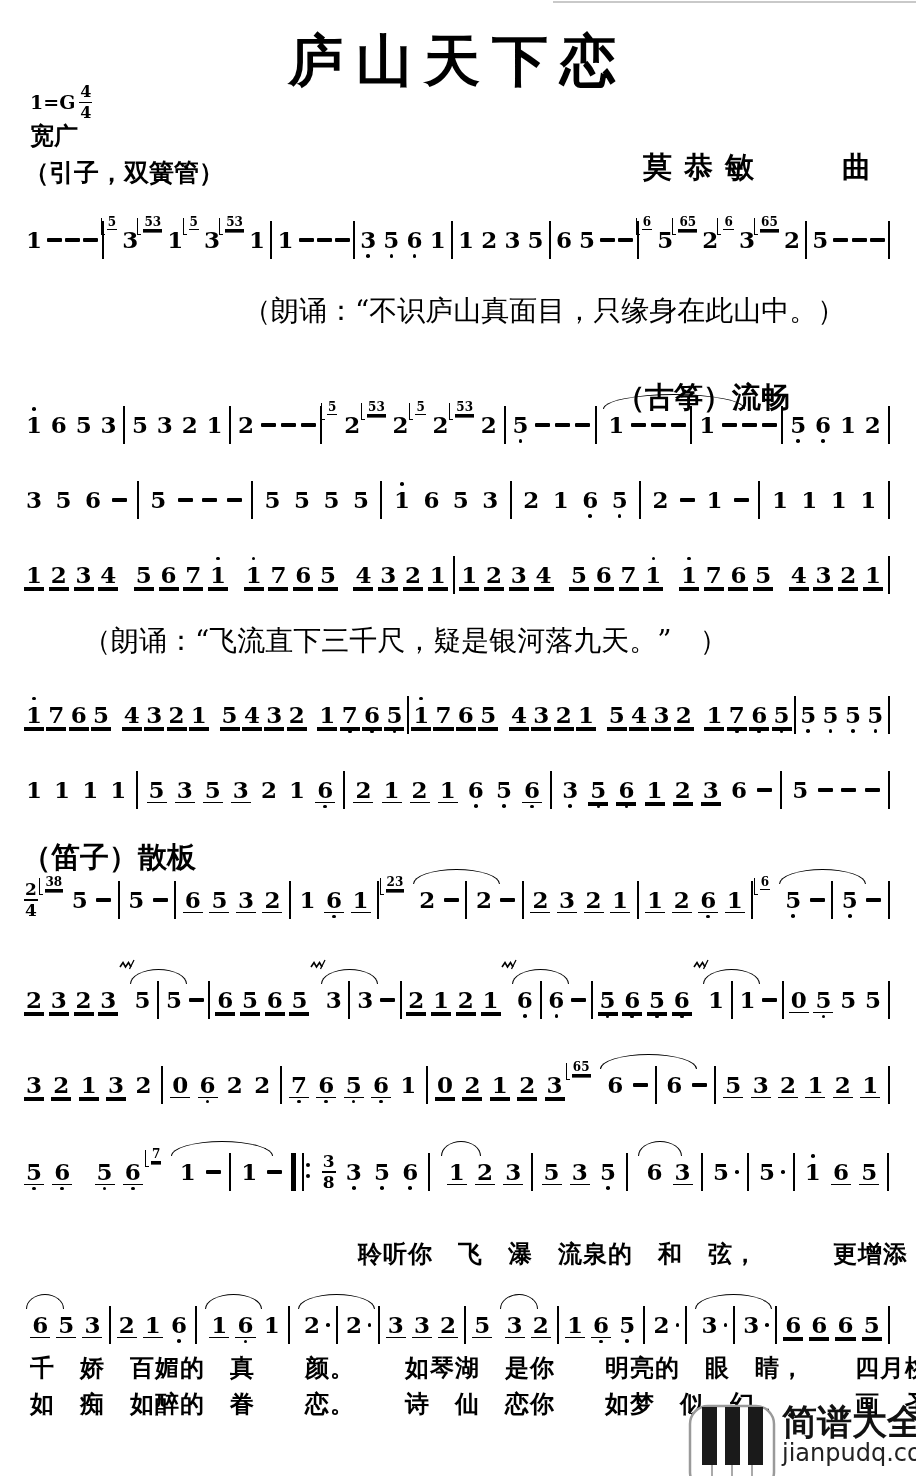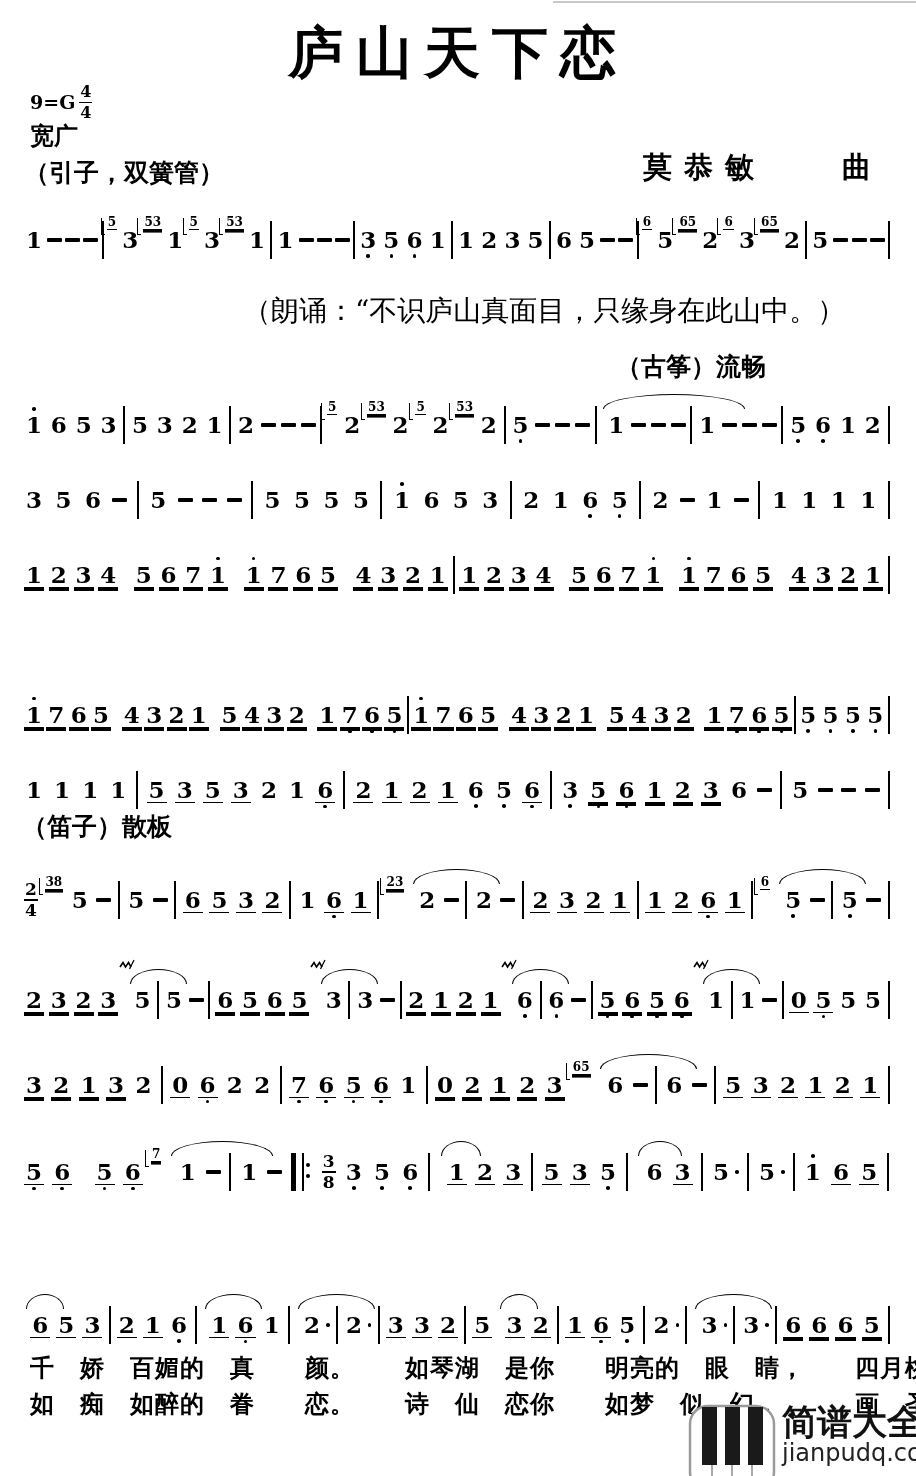--- a/index.html
+++ b/index.html
@@ -1,34 +1,34 @@
 <!DOCTYPE html>
 <html><head>
 <meta charset="utf-8">
 <style>
   html,body{margin:0;padding:0;background:#e8e8e8;}
   .sheet{position:relative;width:916px;height:1476px;background:#fff;margin:0 auto;overflow:hidden;
          color:#000;font-family:"DejaVu Serif","Liberation Serif",serif;}
   .scanline{position:absolute;top:1px;left:553px;width:363px;height:2px;background:#c9c9c9;}
 
-  .title{position:absolute;top:16px;left:0;right:0;text-align:center;margin:0;
+  .title{position:absolute;top:16px;left:0;right:0;text-align:center;margin:8px;
          font-size:56px;font-weight:bold;letter-spacing:12px;font-family:"DejaVu Serif","Liberation Serif",serif;}
   .keysig{position:absolute;left:30px;top:84px;font-size:19px;font-weight:bold;display:flex;align-items:center;gap:4px;}
   .frac{display:inline-flex;flex-direction:column;align-items:center;line-height:1;}
   .frac i{font-style:normal;font-size:16px;font-weight:bold;}
   .frac b{width:13px;height:1.6px;background:#000;margin:1.5px 0;}
   .tempo{position:absolute;left:30px;top:120px;font-size:24px;font-weight:bold;}
   .intro{position:absolute;left:24px;top:156px;font-size:25px;font-weight:bold;}
   .credit{position:absolute;left:643px;width:228px;display:flex;justify-content:space-between;
           font-size:29px;font-weight:bold;}
   .credit .nm{letter-spacing:12px;}
   .c1{top:101px}.c2{top:148px}
   .recite{position:absolute;font-size:28px;font-weight:normal;white-space:nowrap;}
   .r1{left:243px;top:292px}.r2{left:83px;top:622px}
-  .inslabel{position:absolute;font-size:25px;font-weight:bold;white-space:nowrap;}
+  .inslabel{position:absolute;font-size:29px;font-weight:bold;white-space:nowrap;margin-top:28px;}
   .gz{left:616px;top:350px}.dz{left:22px;top:810px}
 
   
   .mline{position:absolute;left:24px;width:866px;height:46px;display:flex;align-items:center;
          justify-content:space-between;}
   .ml1{top:217px}.ml2{top:402px}.ml3{top:477px}.ml4{top:552px}.ml5{top:692px}
   .ml6{top:767px}.ml7{top:877px}.ml8{top:977px}.ml9{top:1062px}.ml10{top:1149px}.ml11{top:1302px}
 
   .nt{display:inline-flex;flex-direction:column;align-items:center;}
   .oct{height:6px;min-width:4px;display:flex;align-items:center;justify-content:center;margin:1px 0;}
@@ -72,38 +72,39 @@
 </style>
 </head>
 <body>
 
 <div class="sheet">
   <div class="scanline"></div>
 
   <h1 class="title">庐山天下恋</h1>
 
   <div class="keysig">
-    <span>9=G</span>
+    <span>1=G</span>
     <span class="frac">
       <i>4</i>
       <b></b>
       <i>4</i>
     </span>
   </div>
 
   <div class="tempo">宽广</div>
   <div class="intro">（引子，双簧管）</div>
 
   <div class="credit c2">
     <span class="nm">莫恭敏</span>
     <span>曲</span>
   </div>
 
   <div class="recite r1">（朗诵：“不识庐山真面目，只缘身在此山中。）</div>
   <div class="inslabel gz">（古筝）流畅</div>
+  <div class="recite r2">（朗诵：“飞流直下三千尺，疑是银河落九天。”　）</div>
   <div class="inslabel dz">（笛子）散板</div>
 
   <div class="mline ml1">
       <span class="nt">
         <span class="oct"></span>
         <span class="dgrow">
           <span class="dg">1</span>
         </span>
         <span class="oct"></span>
       </span>
@@ -2472,20 +2473,21 @@
       <span class="nt">
         <span class="oct"></span>
         <span class="dgrow">
           <span class="dg u2">5</span>
         </span>
         <span class="oct"></span>
       </span>
       <span class="bar"></span>
     </div>
 
+  <div class="lyr ly1b">聆听你　飞　瀑　流泉的　和　弦，　　　更增添</div>
   <div class="lyr ly2a">千　娇　百媚的　真　　颜。　　如琴湖　是你　　明亮的　眼　睛，　　四月桃花</div>
   <div class="lyr ly2b">如　痴　如醉的　眷　　恋。　　诗　仙　恋你　　如梦　似　幻，　　　画　圣</div>
 
   <div class="wm">
     <span>
       <svg width="88" height="88" viewBox="0 0 88 88">
         <rect x="2" y="2" width="84" height="84" rx="18" fill="#fff" stroke="#9a9a9a" stroke-width="2.5"></rect>
         <line x1="24" y1="58" x2="24" y2="84" stroke="#aaa" stroke-width="2"></line>
         <line x1="44" y1="58" x2="44" y2="84" stroke="#aaa" stroke-width="2"></line>
         <line x1="64" y1="58" x2="64" y2="84" stroke="#aaa" stroke-width="2"></line>

